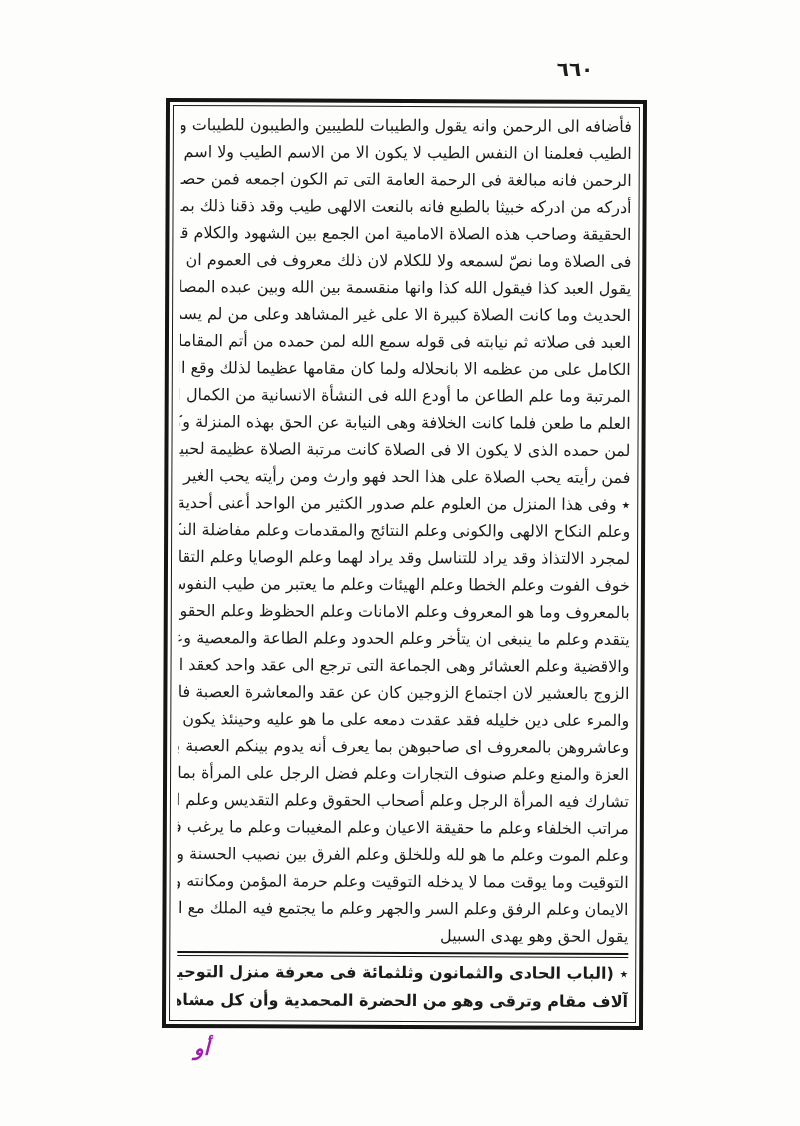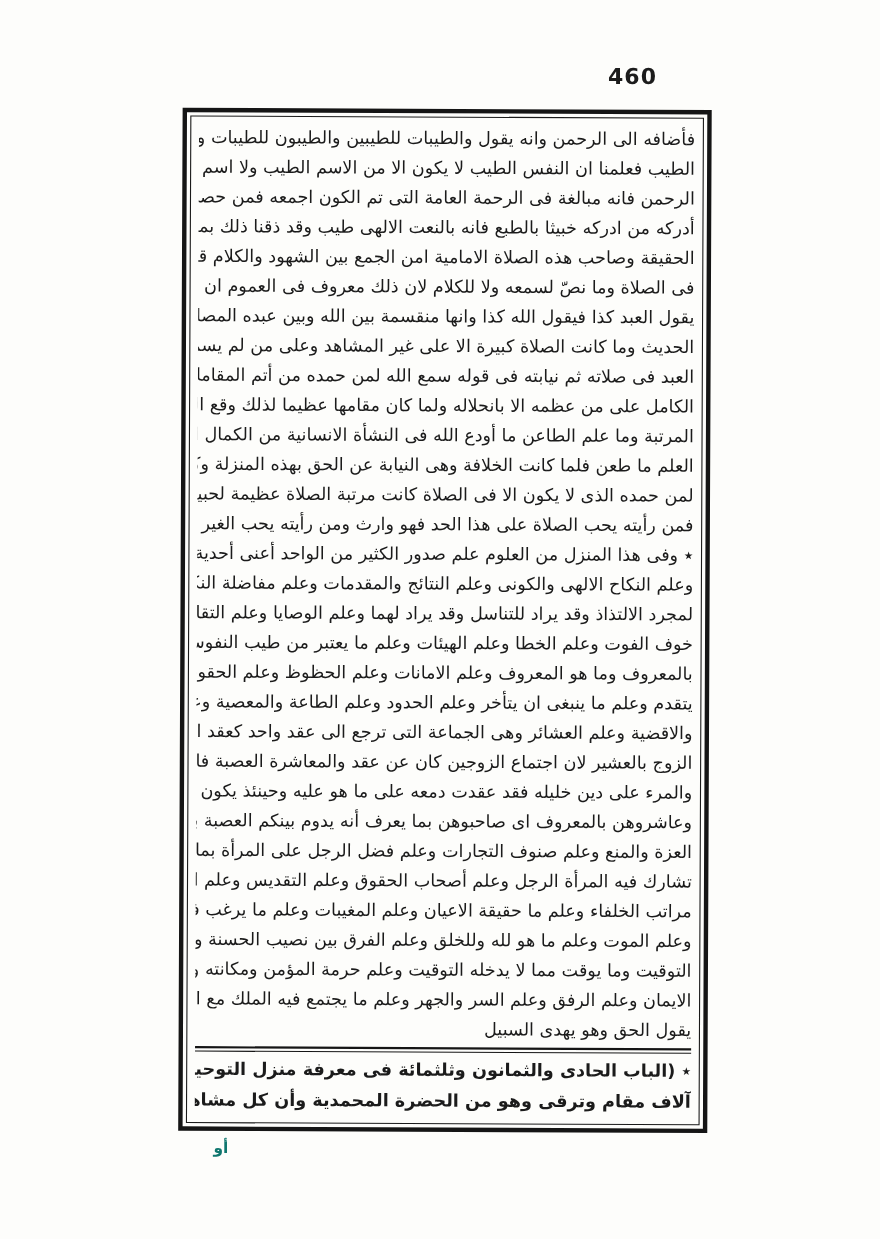--- a/index.html
+++ b/index.html
@@ -59,29 +59,30 @@
   }
   .chapter-lines .line{
     font-weight:bold;
     font-size:16px;
     line-height:28px;
     height:28px;
   }
   .catchword{
     position:absolute;
     top:1036px;left:194px;
-    font-size:14px;font-weight:bold;
-    color:#0f766e;
+    font-size:20px;font-weight:bold;
+    color:#a21caf;
     direction:rtl;
+    font-style:italic;
   }
 </style>
 </head>
 <body>
 
-<div class="page-number">460</div>
+<div class="page-number">٦٦٠</div>
 
 <div class="frame">
   <div class="frame-inner">
     <div class="main-lines" id="main-lines">
         <div class="line">فأضافه الى الرحمن وانه يقول والطيبات للطيبين والطيبون للطيبات ومن اسمائه تعالى</div>
         <div class="line">الطيب فعلمنا ان النفس الطيب لا يكون الا من الاسم الطيب ولا اسم أطيب للكون من</div>
         <div class="line">الرحمن فانه مبالغة فى الرحمة العامة التى تم الكون اجمعه فمن حصل له الطيب فى كل شئ وان</div>
         <div class="line">أدركه من ادركه خبيثا بالطبع فانه بالنعت الالهى طيب وقد ذقنا ذلك بمكة فهو وارث على</div>
         <div class="line">الحقيقة وصاحب هذه الصلاة الامامية امن الجمع بين الشهود والكلام قوله جعلت قرة عينى</div>
         <div class="line">فى الصلاة وما نصّ لسمعه ولا للكلام لان ذلك معروف فى العموم ان الصلاة مناجاة وقوله</div>

